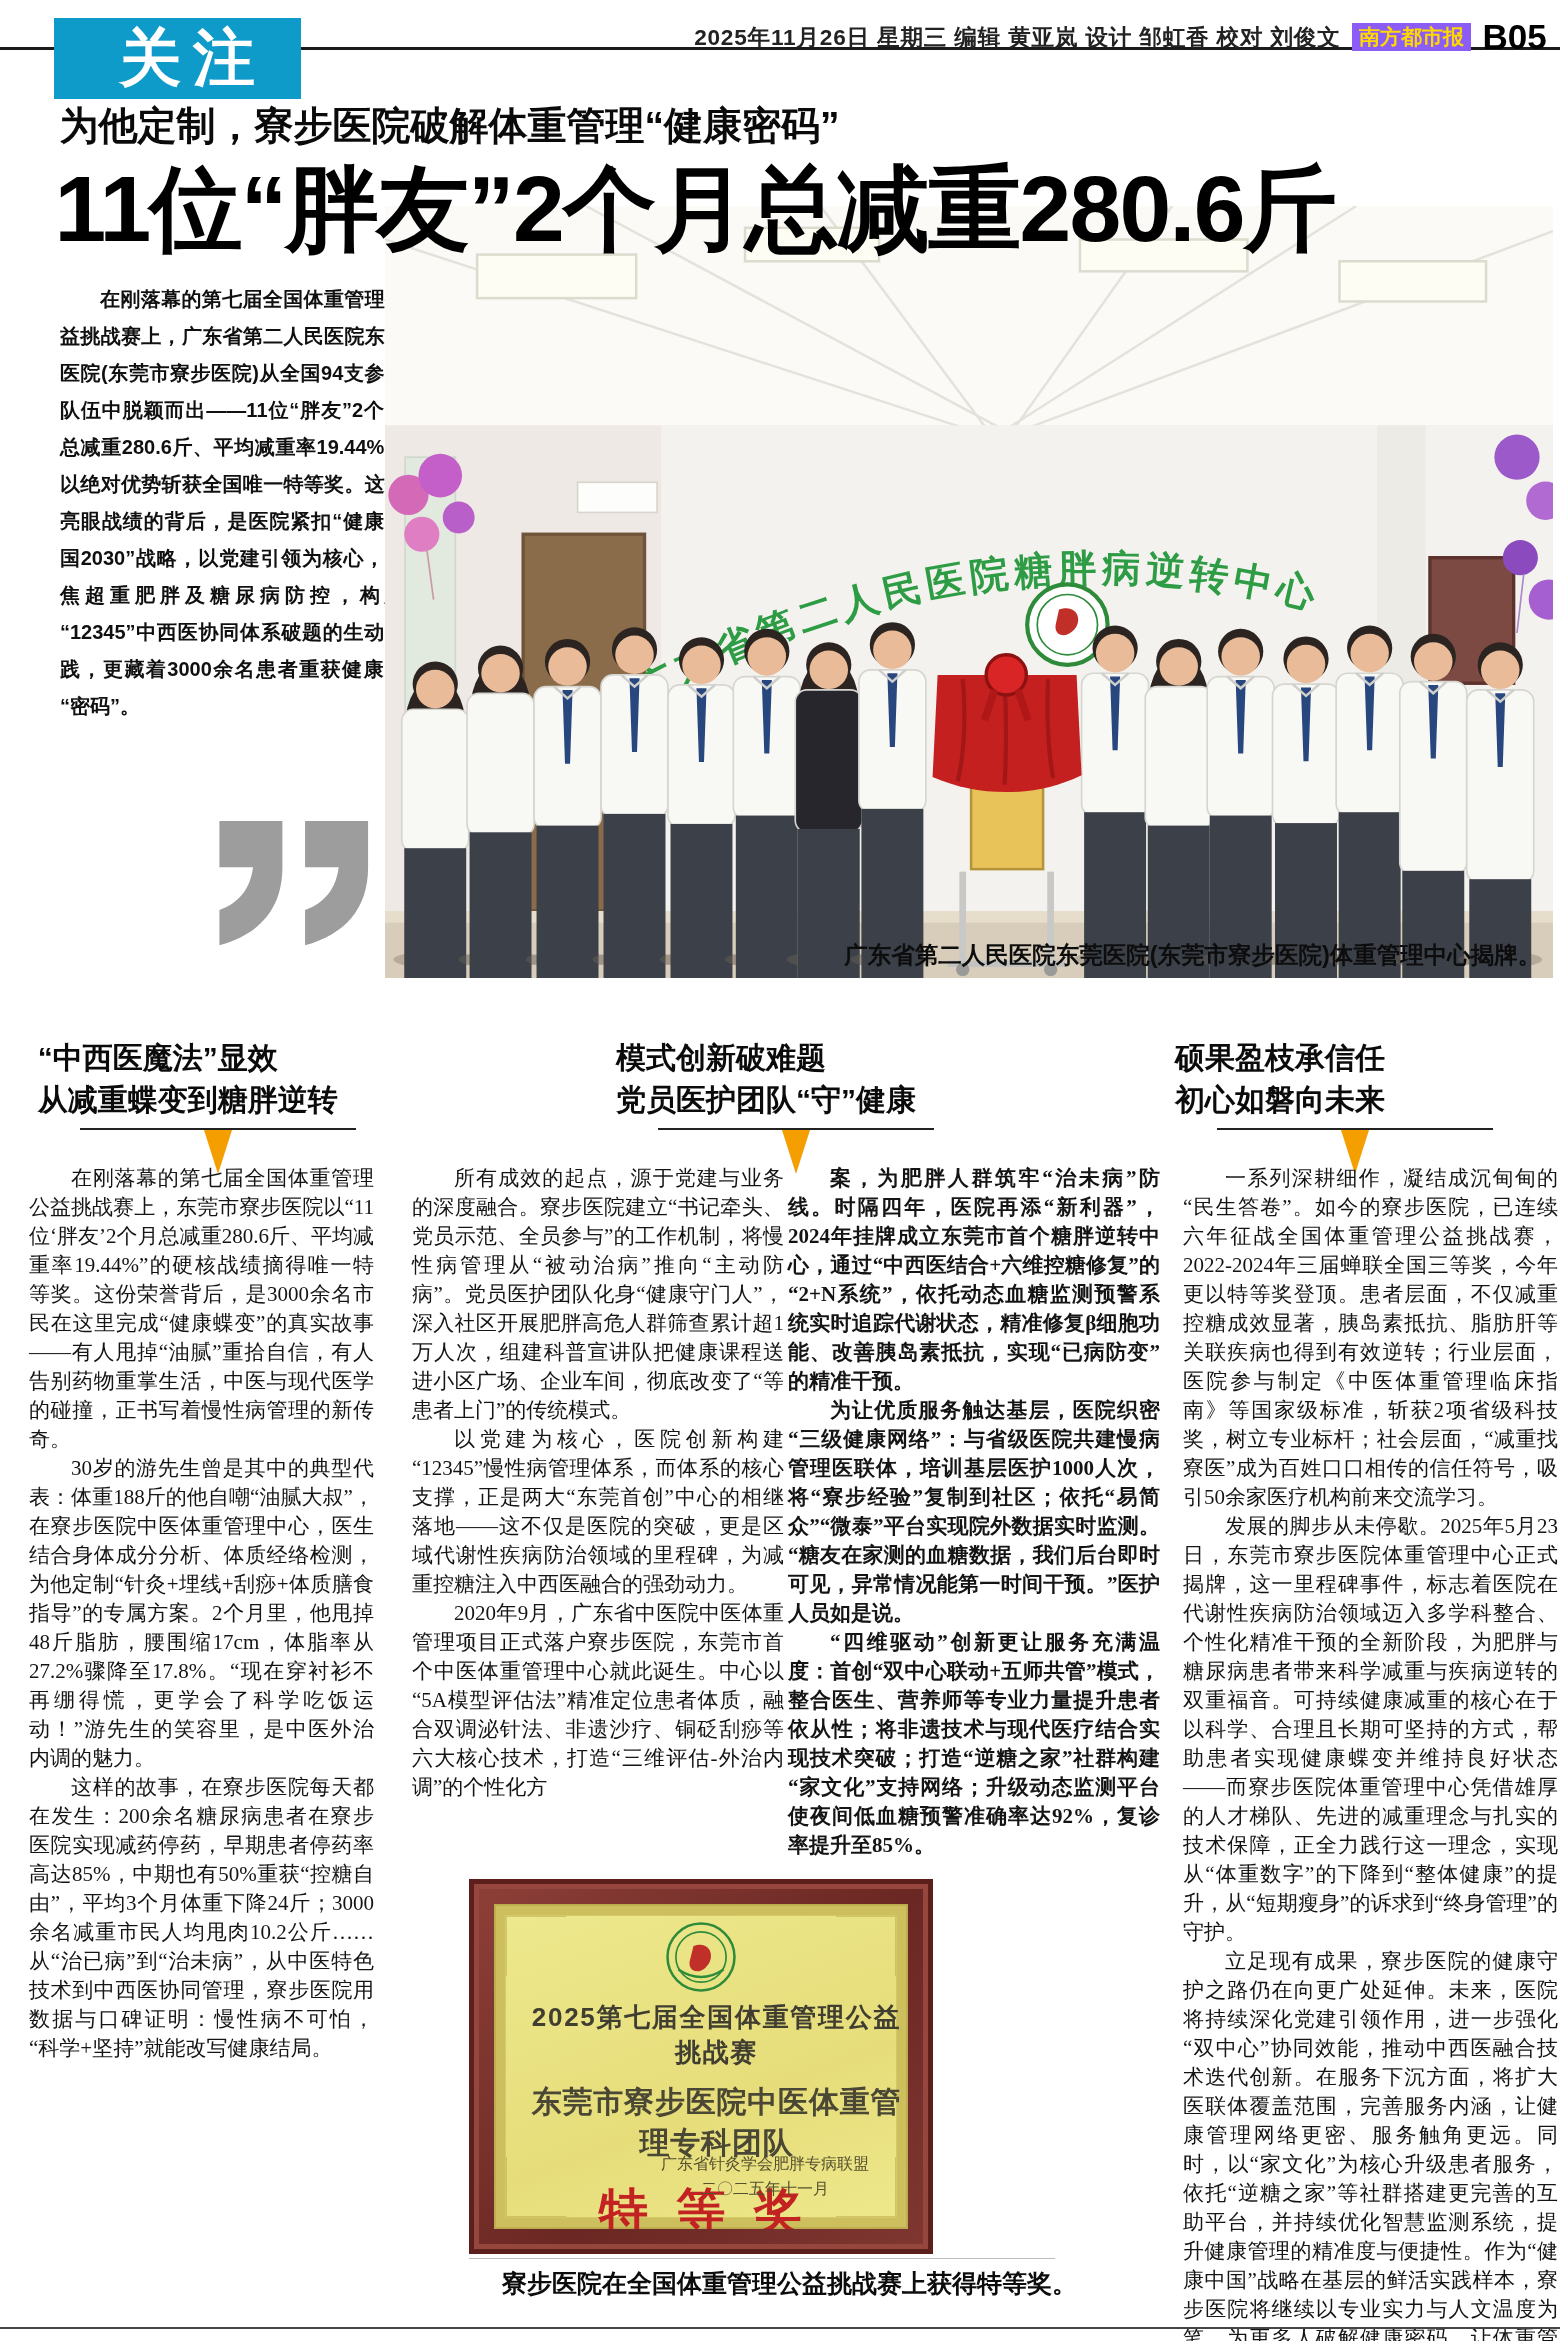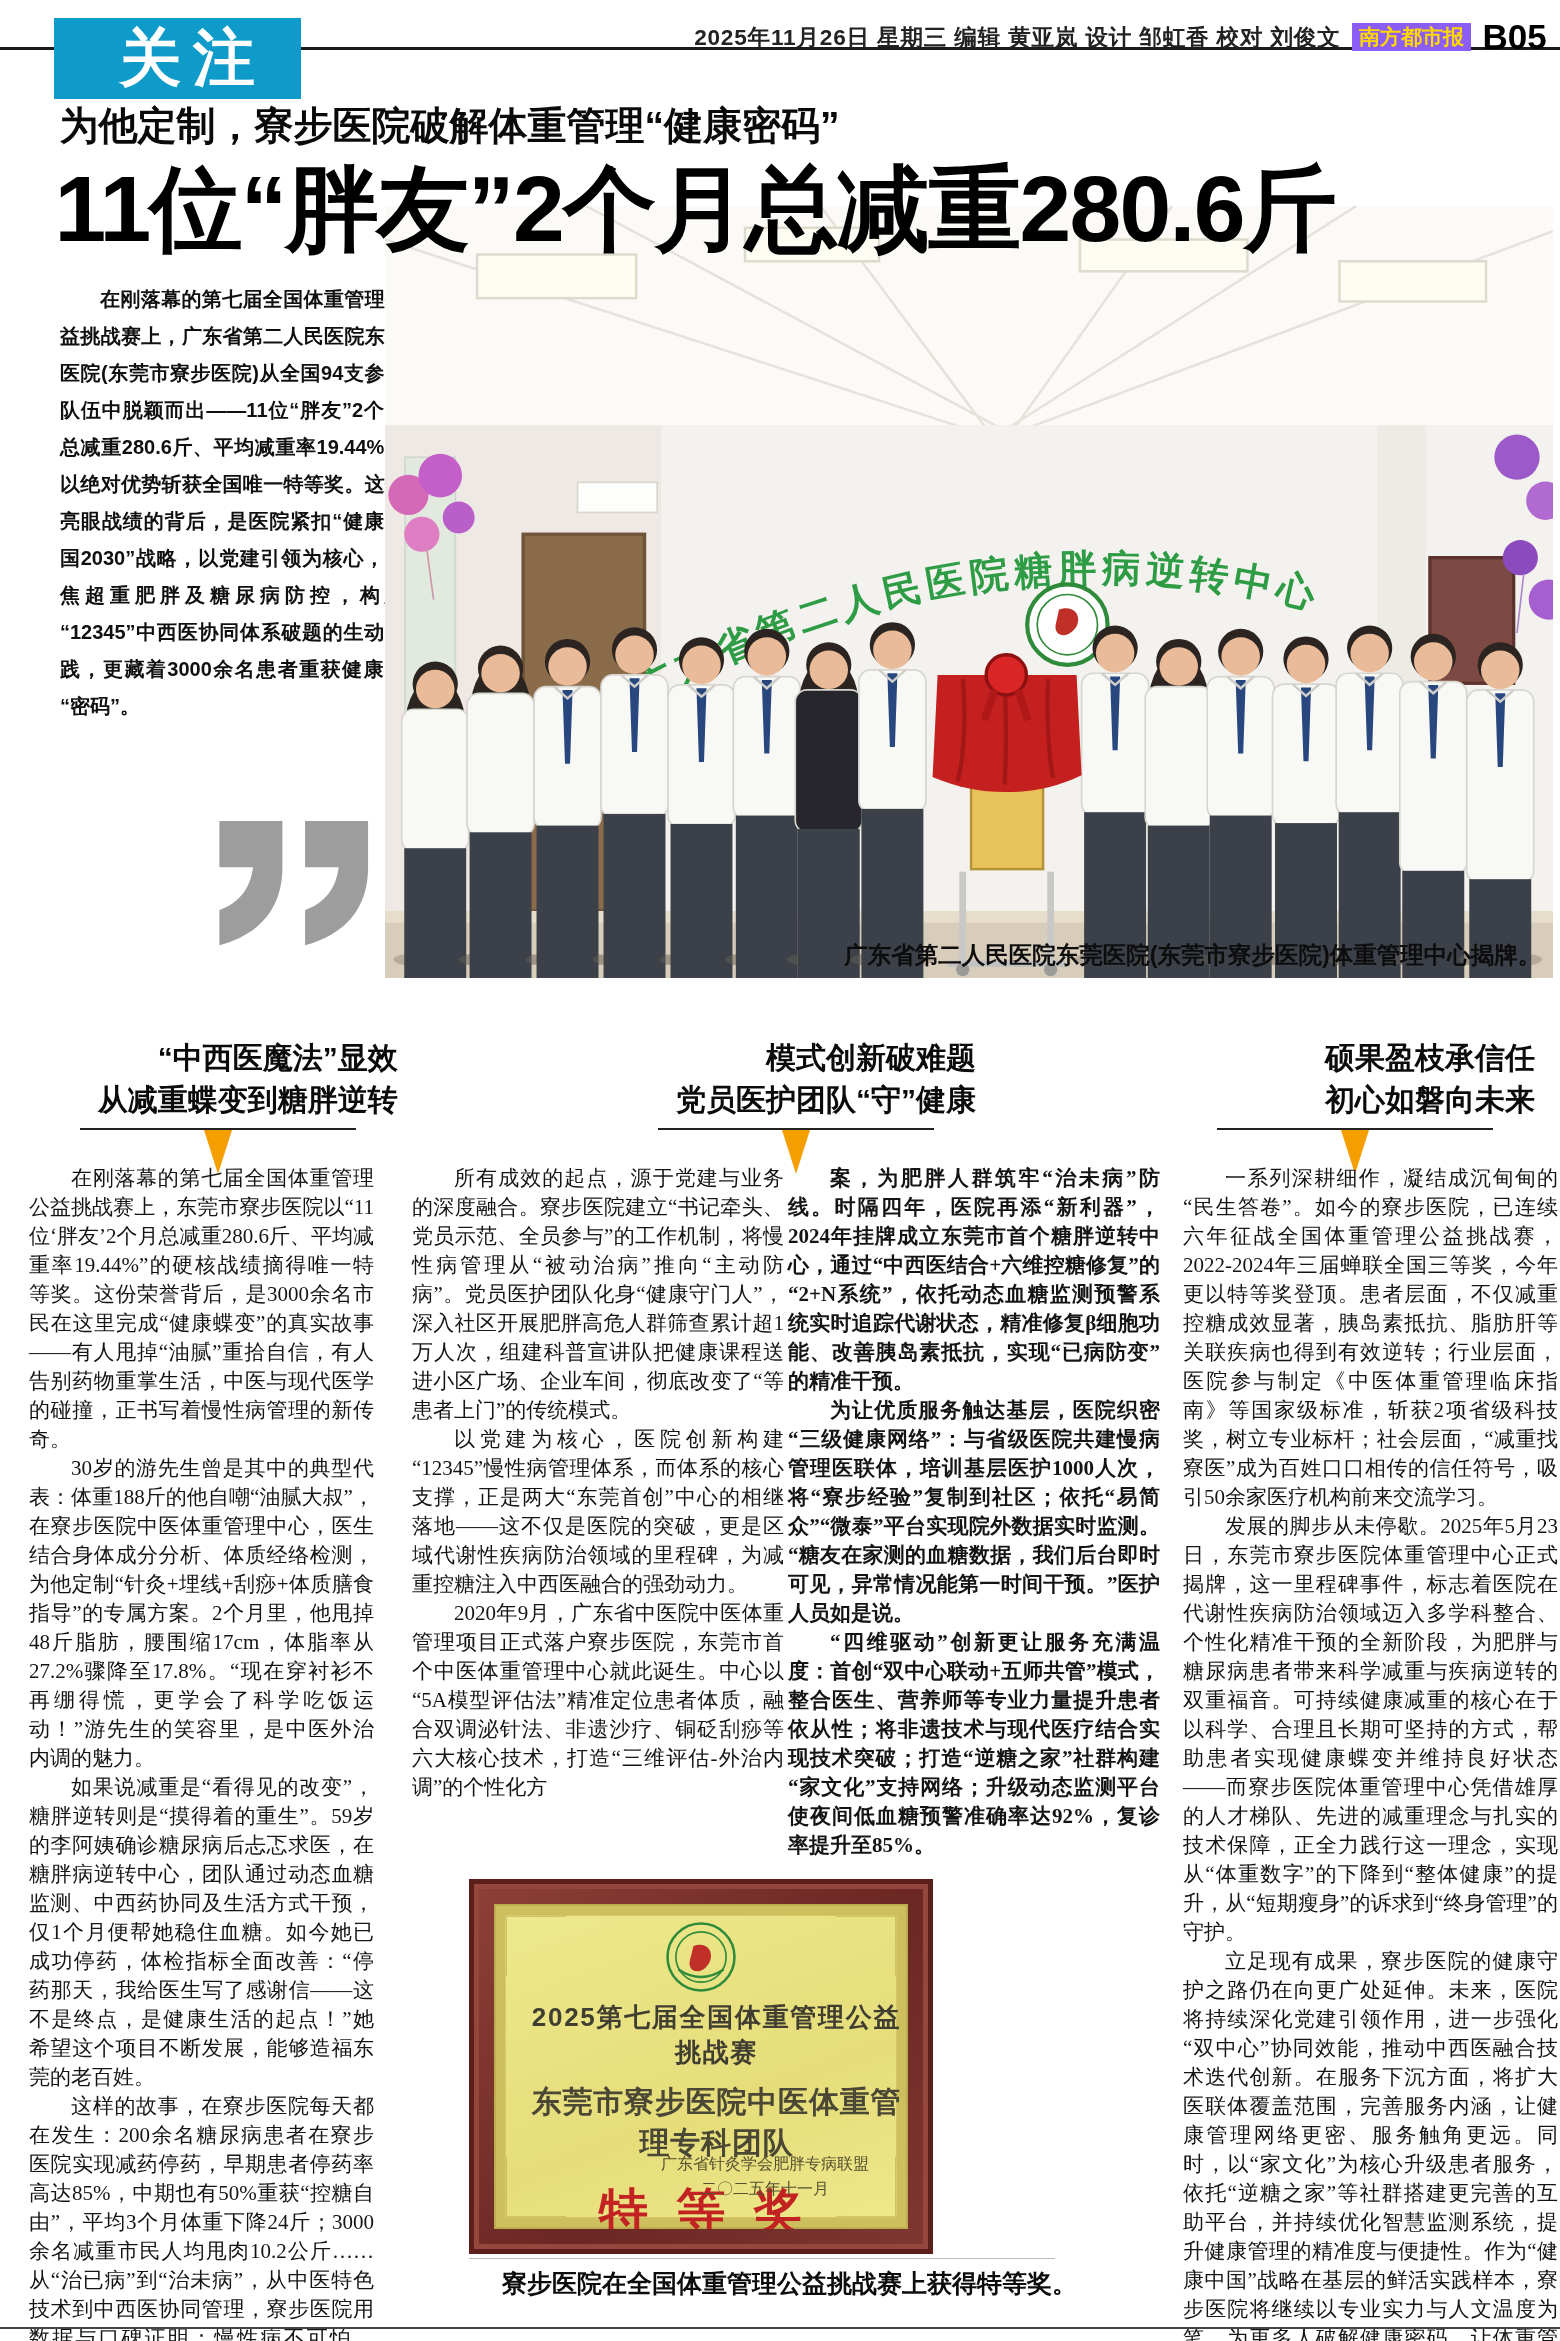--- a/index.html
+++ b/index.html
@@ -26,21 +26,21 @@
   .lead{position:absolute;left:29px;top:281px;width:345px;font-size:20px;line-height:37px;
         font-weight:700;text-align:justify;color:#101010;}
   .lead p{margin:0;text-indent:2em;}
   .big-quote{position:absolute;left:211px;top:821px;width:168px;height:126px;}
 
   
   .photo{position:absolute;left:385px;top:206px;width:1168px;height:772px;background:#eceae6;overflow:hidden;}
   .photo-caption{position:absolute;right:11.7px;bottom:6.7px;font-size:23.5px;font-weight:700;color:#0d0d0d;z-index:5;}
 
   
-  .sec{position:absolute;top:1037px;width:360px;text-align:right;}
+  .sec{position:absolute;top:1037px;width:360px;text-align:left;}
   .sec .t{font-size:30px;font-weight:900;line-height:42px;color:#0b0b0b;}
   .sec .underline{margin:6.7px auto 0;width:276px;height:0;border-bottom:2.5px solid #222;}
   .sec .tri{margin:0 auto;width:0;height:0;border-left:14.2px solid transparent;
             border-right:14.2px solid transparent;border-top:44px solid #f59e00;}
   .sec1{left:6.7px;} .sec2{left:585px;} .sec3{left:1144px;}
 
   
   .col{position:absolute;top:1164px;font-size:21px;line-height:29px;text-align:justify;color:#141414;}
   .col p{margin:0;text-indent:2em;}
   .colA{left:29px;width:345px;}
@@ -319,21 +319,20 @@
   <div class="sec sec3 sans">
     <div class="t">硕果盈枝承信任</div>
     <div class="t">初心如磐向未来</div>
     <div class="underline"></div>
     <div class="tri"></div>
   </div>
 
   <div class="col colA">
     <p>在刚落幕的第七届全国体重管理公益挑战赛上，东莞市寮步医院以“11位‘胖友’2个月总减重280.6斤、平均减重率19.44%”的硬核战绩摘得唯一特等奖。这份荣誉背后，是3000余名市民在这里完成“健康蝶变”的真实故事——有人甩掉“油腻”重拾自信，有人告别药物重掌生活，中医与现代医学的碰撞，正书写着慢性病管理的新传奇。</p>
     <p>30岁的游先生曾是其中的典型代表：体重188斤的他自嘲“油腻大叔”，在寮步医院中医体重管理中心，医生结合身体成分分析、体质经络检测，为他定制“针灸+埋线+刮痧+体质膳食指导”的专属方案。2个月里，他甩掉48斤脂肪，腰围缩17cm，体脂率从27.2%骤降至17.8%。“现在穿衬衫不再绷得慌，更学会了科学吃饭运动！”游先生的笑容里，是中医外治内调的魅力。</p>
-    <p>如果说减重是“看得见的改变”，糖胖逆转则是“摸得着的重生”。59岁的李阿姨确诊糖尿病后忐忑求医，在糖胖病逆转中心，团队通过动态血糖监测、中西药协同及生活方式干预，仅1个月便帮她稳住血糖。如今她已成功停药，体检指标全面改善：“停药那天，我给医生写了感谢信——这不是终点，是健康生活的起点！”她希望这个项目不断发展，能够造福东莞的老百姓。</p>
     <p>这样的故事，在寮步医院每天都在发生：200余名糖尿病患者在寮步医院实现减药停药，早期患者停药率高达85%，中期也有50%重获“控糖自由”，平均3个月体重下降24斤；3000余名减重市民人均甩肉10.2公斤……从“治已病”到“治未病”，从中医特色技术到中西医协同管理，寮步医院用数据与口碑证明：慢性病不可怕，“科学+坚持”就能改写健康结局。</p>
   </div>
   <div class="col colB">
     <p>所有成效的起点，源于党建与业务的深度融合。寮步医院建立“书记牵头、党员示范、全员参与”的工作机制，将慢性病管理从“被动治病”推向“主动防病”。党员医护团队化身“健康守门人”，深入社区开展肥胖高危人群筛查累计超1万人次，组建科普宣讲队把健康课程送进小区广场、企业车间，彻底改变了“等患者上门”的传统模式。</p>
     <p>以党建为核心，医院创新构建“12345”慢性病管理体系，而体系的核心支撑，正是两大“东莞首创”中心的相继落地——这不仅是医院的突破，更是区域代谢性疾病防治领域的里程碑，为减重控糖注入中西医融合的强劲动力。</p>
     <p>2020年9月，广东省中医院中医体重管理项目正式落户寮步医院，东莞市首个中医体重管理中心就此诞生。中心以“5A模型评估法”精准定位患者体质，融合双调泌针法、非遗沙疗、铜砭刮痧等六大核心技术，打造“三维评估-外治内调”的个性化方</p>
   </div>
   <div class="col colC">
     <p>案，为肥胖人群筑牢“治未病”防线。时隔四年，医院再添“新利器”，2024年挂牌成立东莞市首个糖胖逆转中心，通过“中西医结合+六维控糖修复”的“2+N系统”，依托动态血糖监测预警系统实时追踪代谢状态，精准修复β细胞功能、改善胰岛素抵抗，实现“已病防变”的精准干预。</p>
     <p>为让优质服务触达基层，医院织密“三级健康网络”：与省级医院共建慢病管理医联体，培训基层医护1000人次，将“寮步经验”复制到社区；依托“易简众”“微泰”平台实现院外数据实时监测。“糖友在家测的血糖数据，我们后台即时可见，异常情况能第一时间干预。”医护人员如是说。</p>

